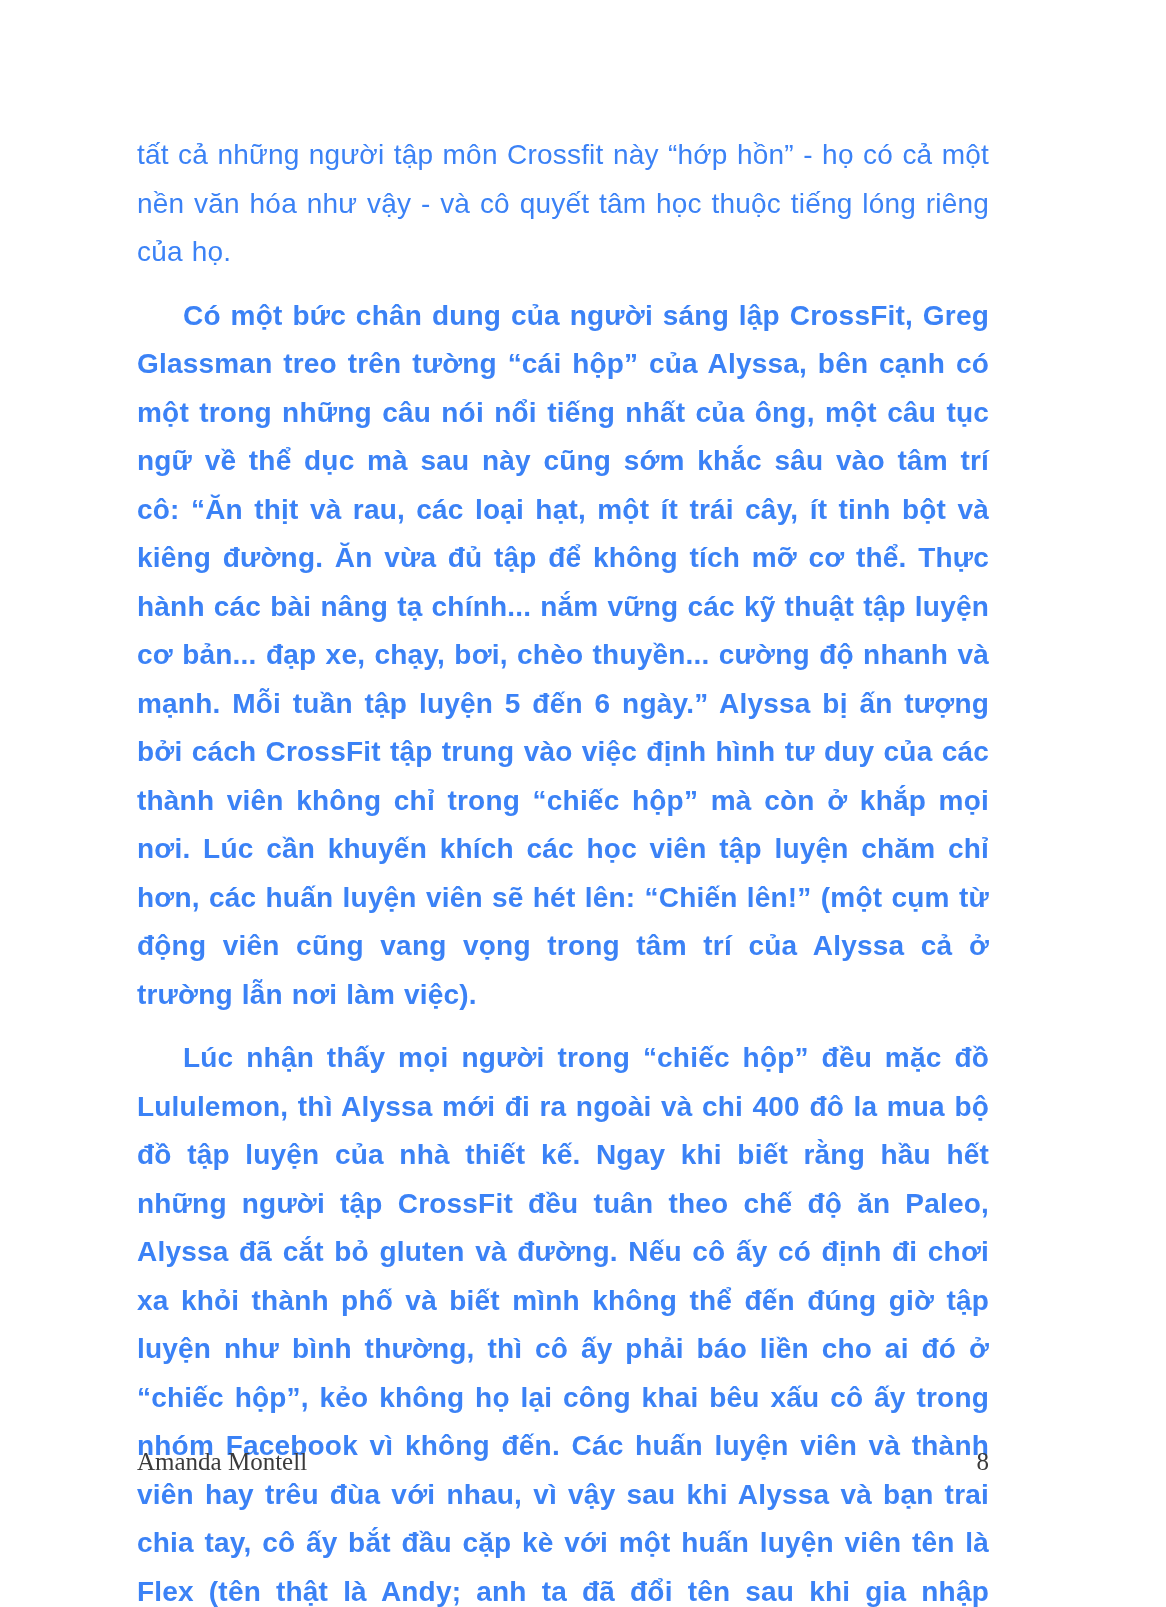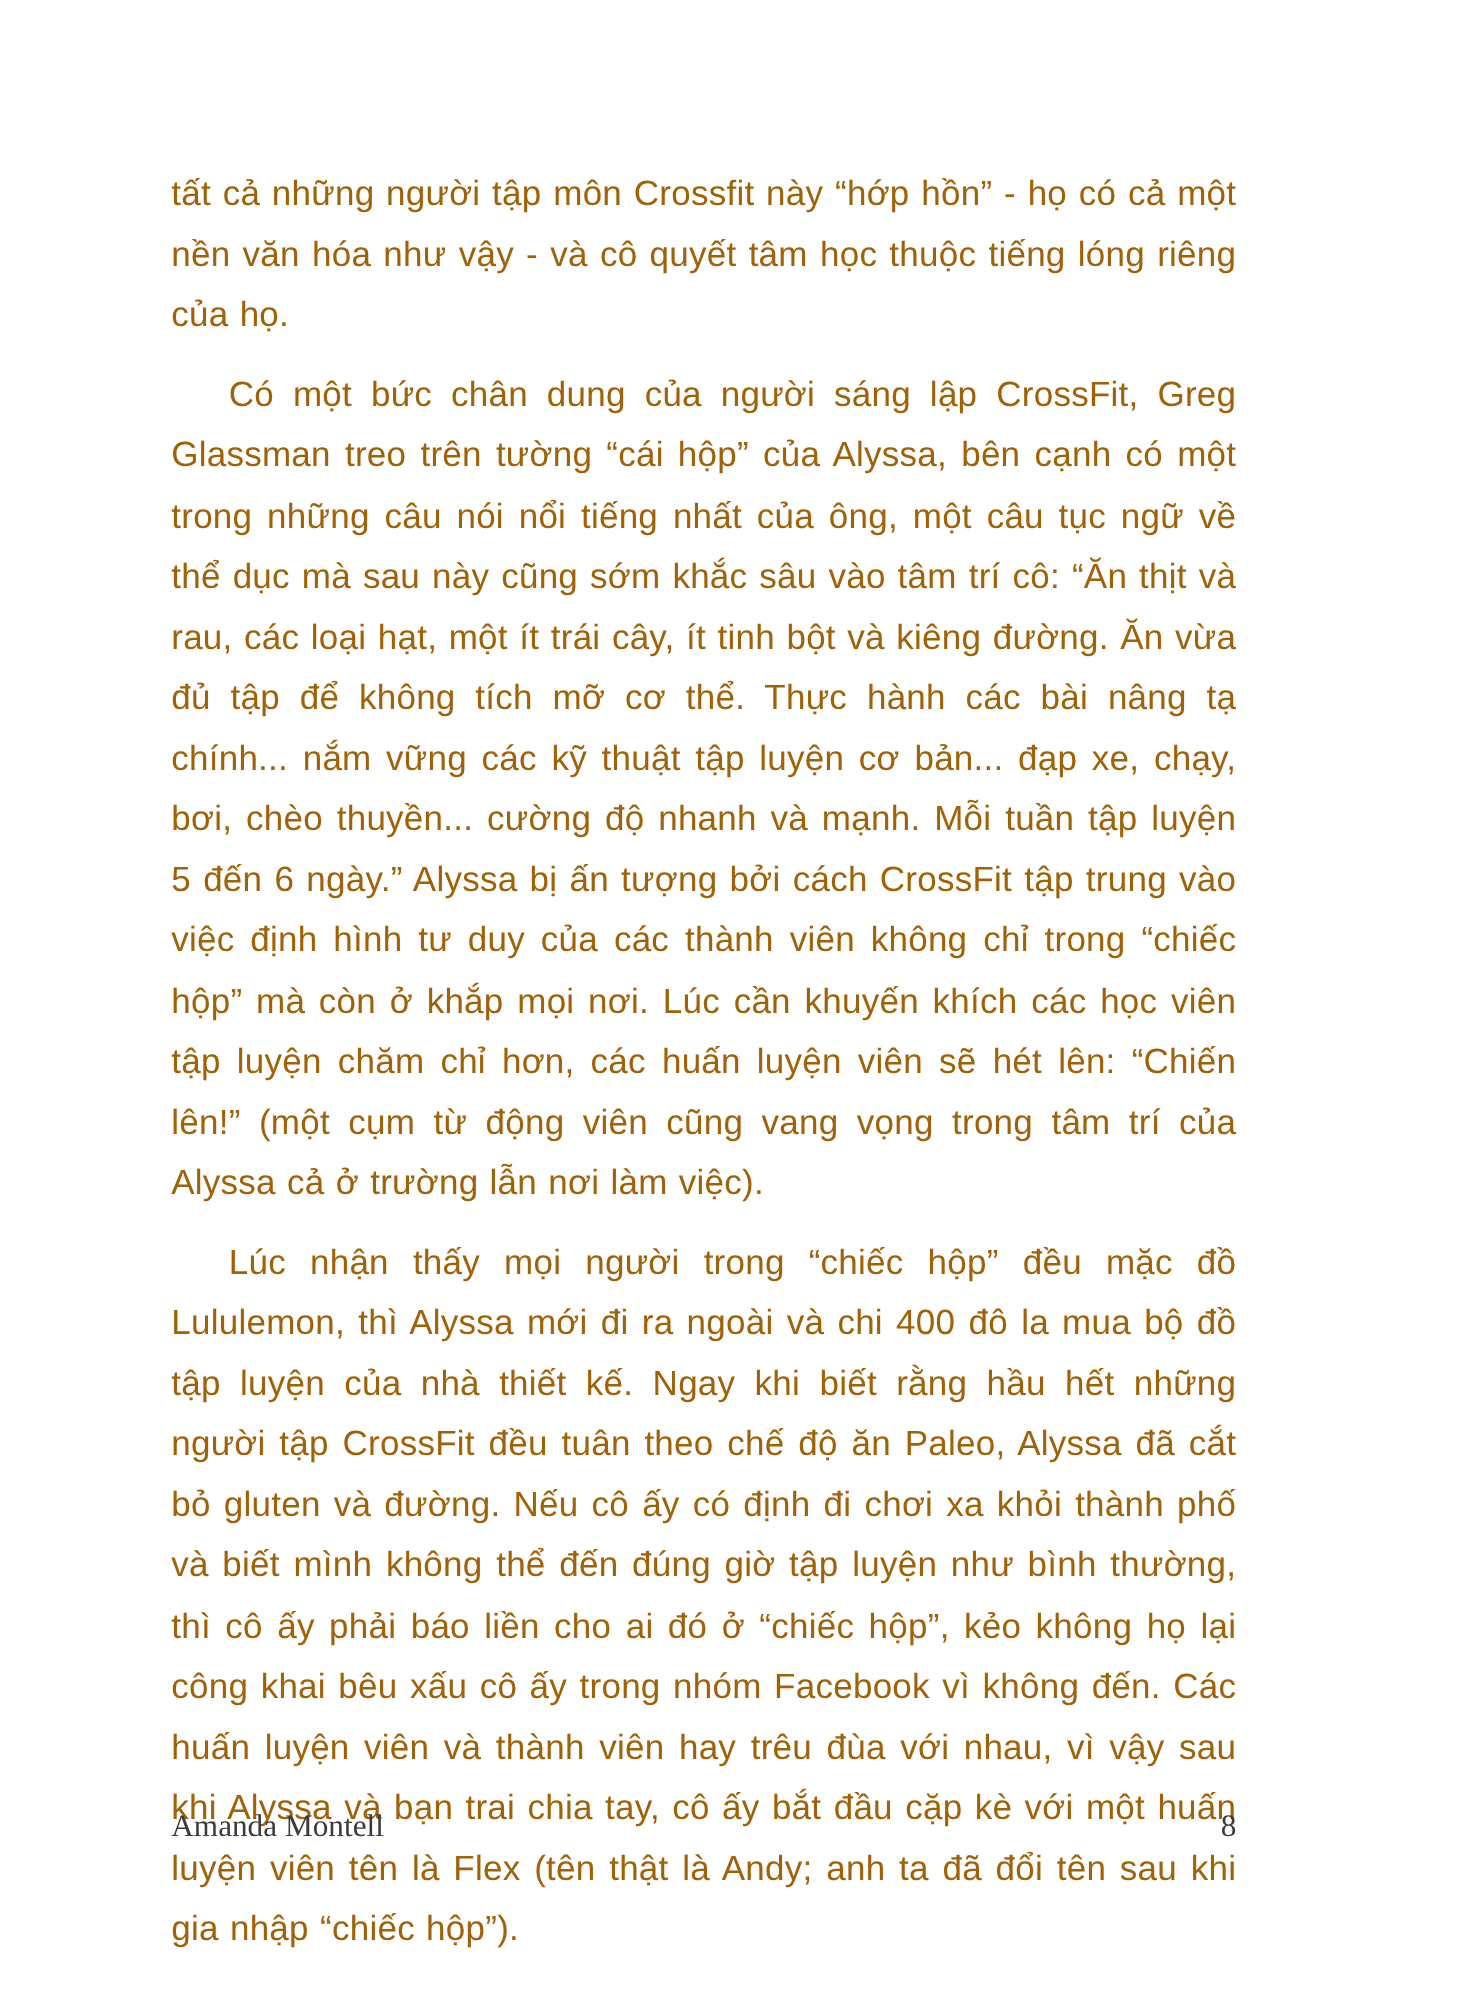--- a/index.html
+++ b/index.html
@@ -19,26 +19,27 @@
     position: absolute;
     left: 137px;
     top: 131px;
     width: 852px;
   }
   .text-block p {
     margin: 0;
     font-size: 28px;
     line-height: 48.5px;
     text-align: justify;
-    color: #a16207;
+    color: #3b82f6;
     letter-spacing: 0.2px;
     word-spacing: 1px;
   }
   .text-block p + p {
     margin-top: 15px;
+    font-weight: bold;
   }
   .text-block p.indent {
     text-indent: 46px;
   }
   .footer {
     position: absolute;
     left: 137px;
     top: 1448px;
     width: 852px;
     display: flex;

